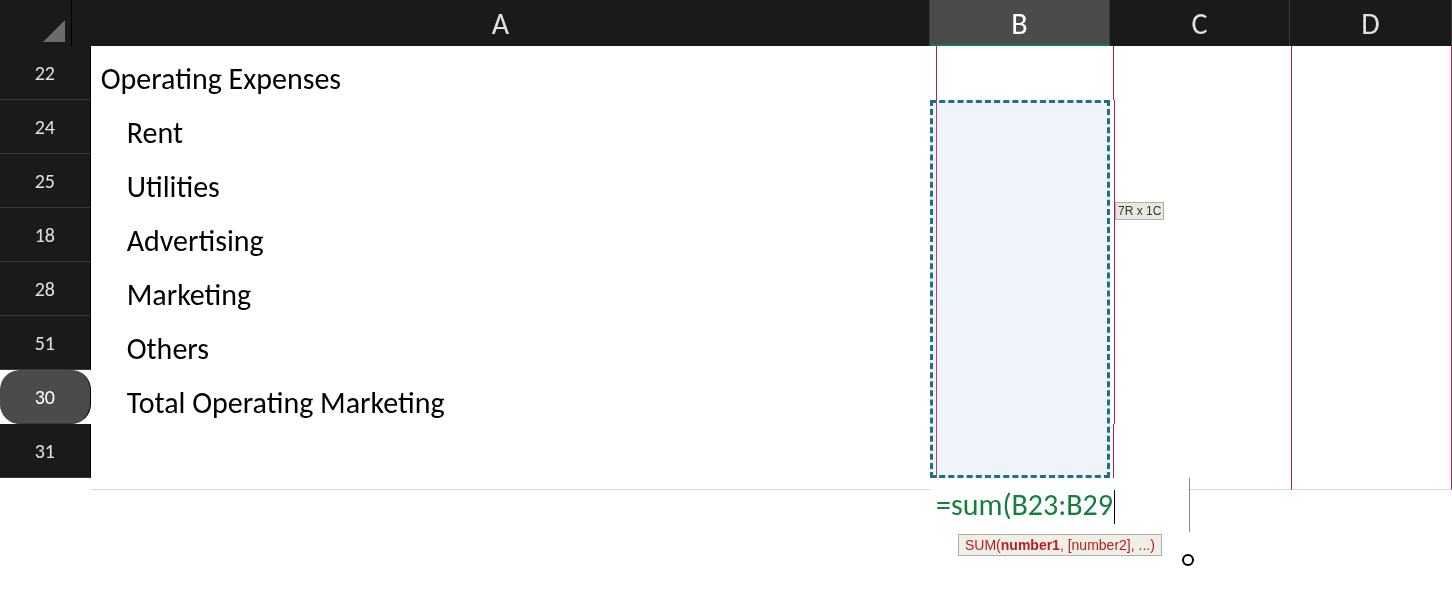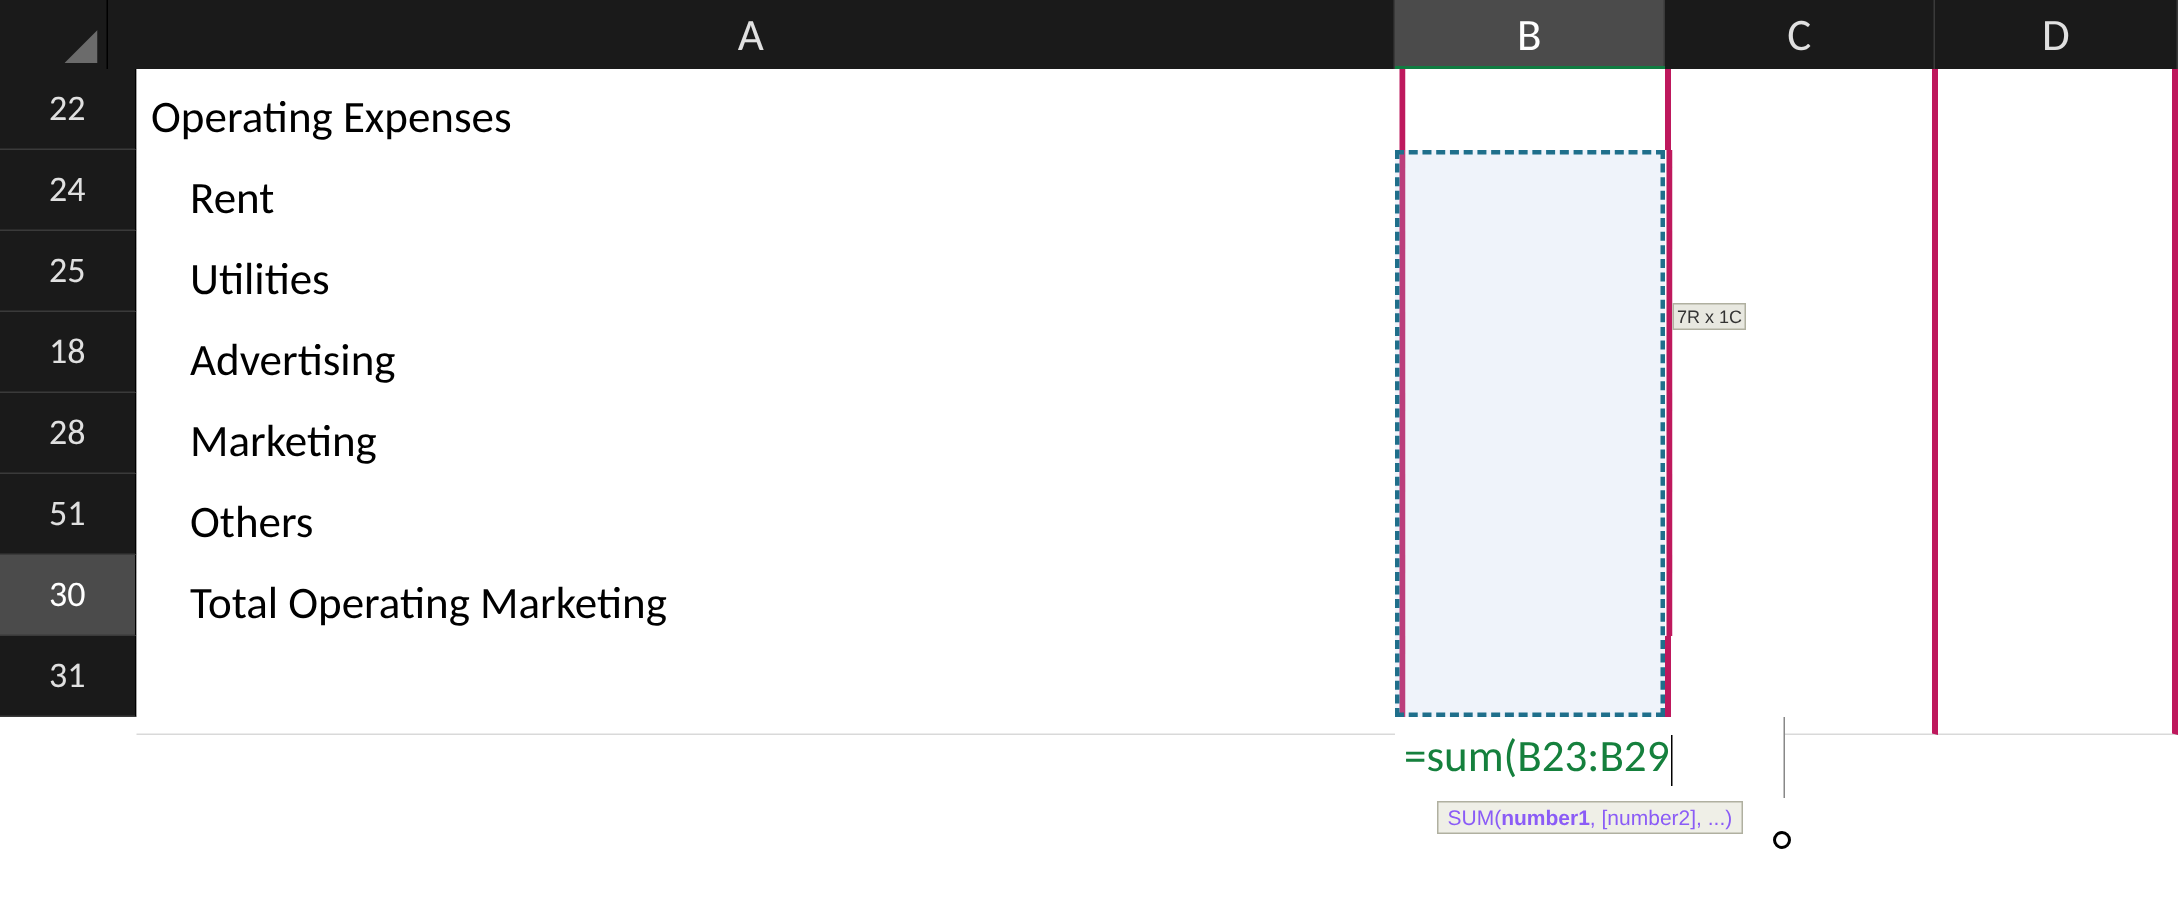--- a/index.html
+++ b/index.html
@@ -43,28 +43,28 @@
   .col-h.colC { width: 180px; }
   .col-h.colD { width: 162px; }
   .row {
     display: flex;
     height: 54px;
   }
   .row-h {
     width: 92px;
     background: #1a1a1a;
     color: #e0e0e0;
-    font-size: 24px;
+    font-size: 20px;
     display: flex; align-items: center; justify-content: center;
     border-bottom: 1px solid #3a3a3a;
     border-right: 1px solid #000;
   }
-  .row-h.active { background: #4b4b4b; color: #fff; }
+  .row-h.active { background: #4b4b4b; color: #fff; border-radius: 20px; }
   .cell {
-    border-right: 4px solid #be185d;
+    border-right: 1px solid #be185d;
     border-bottom: 1px solid #d9d9d9;
     height: 66px;
     font-size: 30px;
     display: flex; align-items: center;
     padding-left: 10px;
     background: #fff;
   }
   .cell.colA { width: 858px; }
   .cell.colB { width: 180px; }
   .cell.colC { width: 180px; }
@@ -108,21 +108,21 @@
   
   .fn-tooltip {
     position: absolute;
     left: 958px;
     top: 534px;
     background: #efefe7;
     border: 1px solid #b0b0a0;
     font-family: "Segoe UI", Arial, sans-serif;
     font-size: 14px;
     padding: 2px 6px;
-    color: #8b5cf6;
+    color: #b91c1c;
     pointer-events: none;
   }
   .fn-tooltip .bold { font-weight: 700; }
   
   .sel-size {
     position: absolute;
     left: 1115px;
     top: 202px;
     background: #e8e8e0;
     border: 1px solid #b0b0a0;

